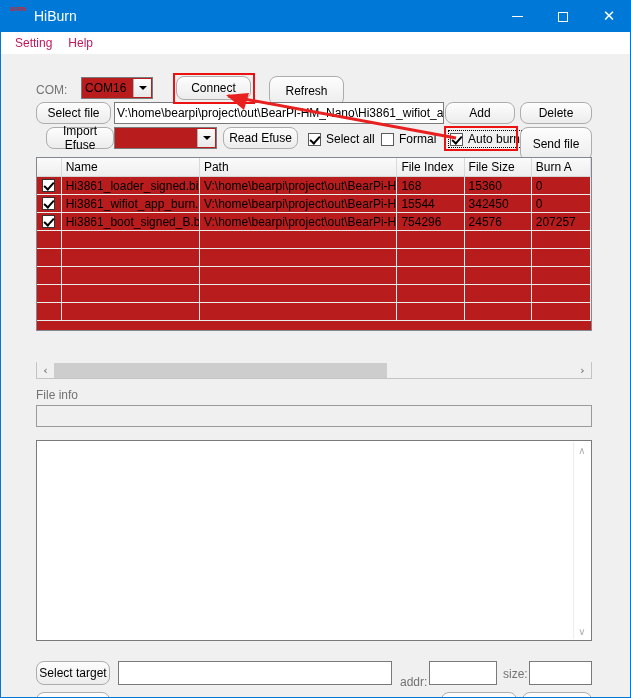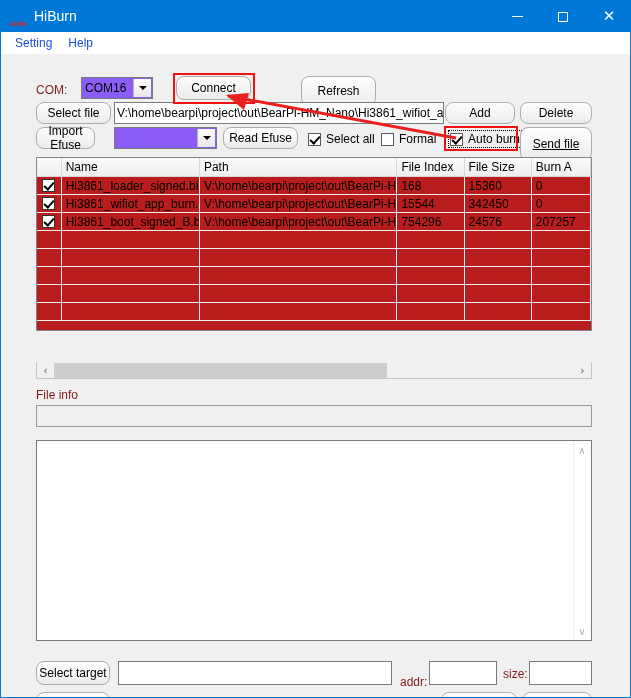--- a/index.html
+++ b/index.html
@@ -21,21 +21,21 @@
   }
 
   
   .titlebar {
     position: absolute;
     left: 0; top: 0;
     width: 631px;
     height: 31px;
     background: #0078d7;
     display: flex;
-    align-items: flex-end;
+    align-items: flex-start;
   }
   .title-icon {
     width: 16px;
     height: 16px;
     margin-left: 9px;
     margin-right: 8px;
     display: flex;
     align-items: center;
     justify-content: center;
     font-size: 6px;
@@ -94,21 +94,21 @@
     height: 22px;
     background: #ffffff;
     display: flex;
     align-items: center;
     padding-left: 6px;
     box-sizing: border-box;
   }
   .menu-item {
     padding: 2px 8px;
     font-size: 12px;
-    color: #1d4ed8;
+    color: #be185d;
     line-height: 16px;
   }
 
   
   .client {
     position: absolute;
     left: 0; top: 53px;
     width: 629px;
     height: 643px;
     background: #f0f0f0;
@@ -141,21 +141,21 @@
     display: flex;
     align-items: center;
     padding: 0 2px;
     overflow: hidden;
     white-space: nowrap;
   }
   .wtext.disabled { background: #f0f0f0; border-color: #9a9a9a; }
 
   .wcombo {
     position: absolute;
-    background: #8b5cf6;
+    background: #b91c1c;
     border: 1px solid #7a7a7a;
     box-sizing: border-box;
     font-size: 12px;
     display: flex;
     align-items: center;
     padding-left: 3px;
     white-space: nowrap;
   }
   .wcombo .arrow-box {
     position: absolute;
@@ -170,21 +170,21 @@
   .tri-down {
     width: 0; height: 0;
     border-left: 4px solid transparent;
     border-right: 4px solid transparent;
     border-top: 4px solid #000;
   }
 
   .wlabel {
     position: absolute;
     font-size: 12px;
-    color: #7f1d1d;
+    color: #737373;
     font-family: "Liberation Sans", sans-serif;
     white-space: nowrap;
   }
 
   .wcheck {
     position: absolute;
     display: flex;
     align-items: center;
     font-size: 12px;
     white-space: nowrap;
@@ -378,28 +378,28 @@
   <div class="client">
 
     <div class="wlabel" style="left:35px; top:29px;">COM:</div>
     <div class="wcombo" style="left:80px; top:23px; width:72px; height:22px;">
       <span>COM16</span>
       <span class="arrow-box">
           <i class="tri-down"></i>
         </span>
     </div>
     <div class="wbtn" style="left:175px; top:22px; width:75px; height:24px;">Connect</div>
-    <div class="wbtn" style="left:268px; top:22px; width:75px; height:30px;margin-left:32px;">Refresh</div>
+    <div class="wbtn" style="left:268px; top:22px; width:75px; height:30px;">Refresh</div>
 
     <div class="wbtn" style="left:35px; top:48px; width:75px; height:22px;">Select file</div>
     <div class="wtext" style="left:113px; top:48px; width:330px; height:22px;">V:\home\bearpi\project\out\BearPi-HM_Nano\Hi3861_wifiot_app_</div>
     <div class="wbtn" style="left:444px; top:48px; width:70px; height:22px;">Add</div>
     <div class="wbtn" style="left:519px; top:48px; width:72px; height:22px;">Delete</div>
 
-    <div class="wbtn" style="left:35px; top:73px; width:59px; height:22px;">Import Efuse</div>
+    <div class="wbtn" style="left:45px; top:73px; width:68px; height:22px;">Import Efuse</div>
     <div class="wcombo" style="left:113px; top:73px; width:103px; height:22px;">
       <span></span>
       <span class="arrow-box">
           <i class="tri-down"></i>
         </span>
     </div>
     <div class="wbtn" style="left:222px; top:73px; width:75px; height:22px;">Read Efuse</div>
 
     <div class="wcheck" style="left:307px; top:78px;">
       <span class="cbox checked"></span>
@@ -407,21 +407,21 @@
     </div>
     <div class="wcheck" style="left:380px; top:78px;">
       <span class="cbox"></span>
       <span>Formal</span>
     </div>
     <div class="wcheck focus-dots" style="left:449px; top:78px;">
       <span class="cbox checked"></span>
       <span>Auto burn</span>
     </div>
 
-    <div class="wbtn" style="left:519px; top:73px; width:72px; height:34px;text-decoration:underline;">Send file</div>
+    <div class="wbtn" style="left:519px; top:73px; width:72px; height:34px;">Send file</div>
 
     <div class="tablewrap">
       <div class="thead">
         <div class="th col-chk"></div>
         <div class="th col-name">Name</div>
         <div class="th col-path">Path</div>
         <div class="th col-index">File Index</div>
         <div class="th col-size">File Size</div>
         <div class="th col-burn">Burn A</div>
       </div>

